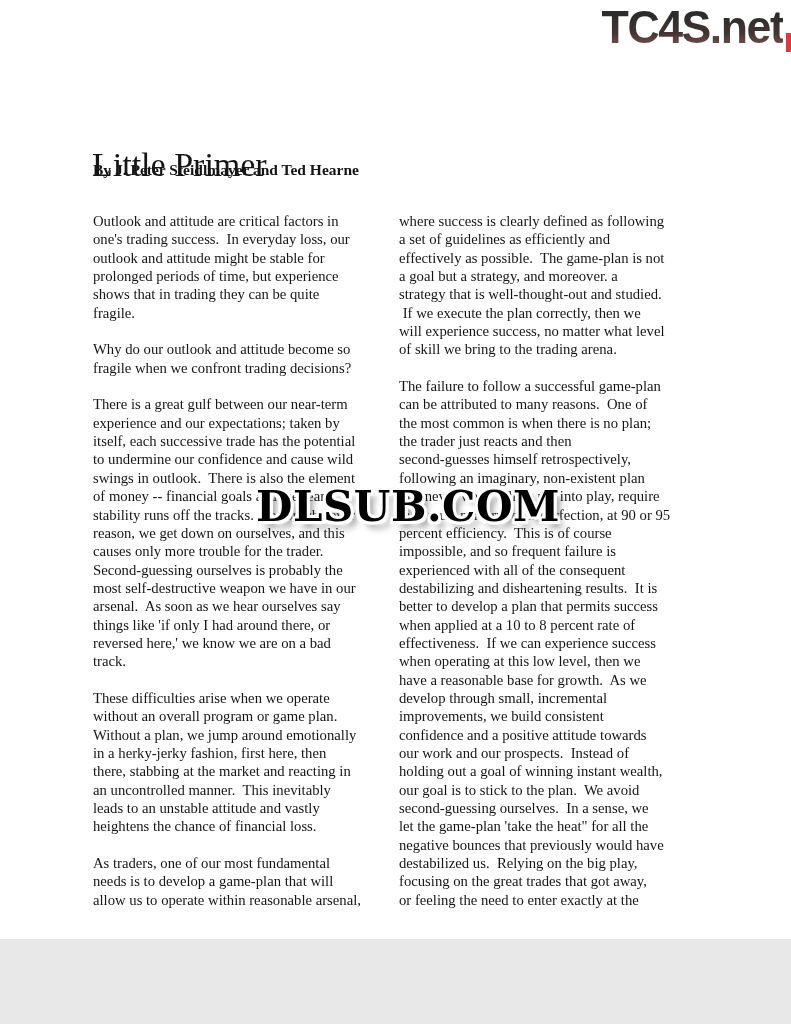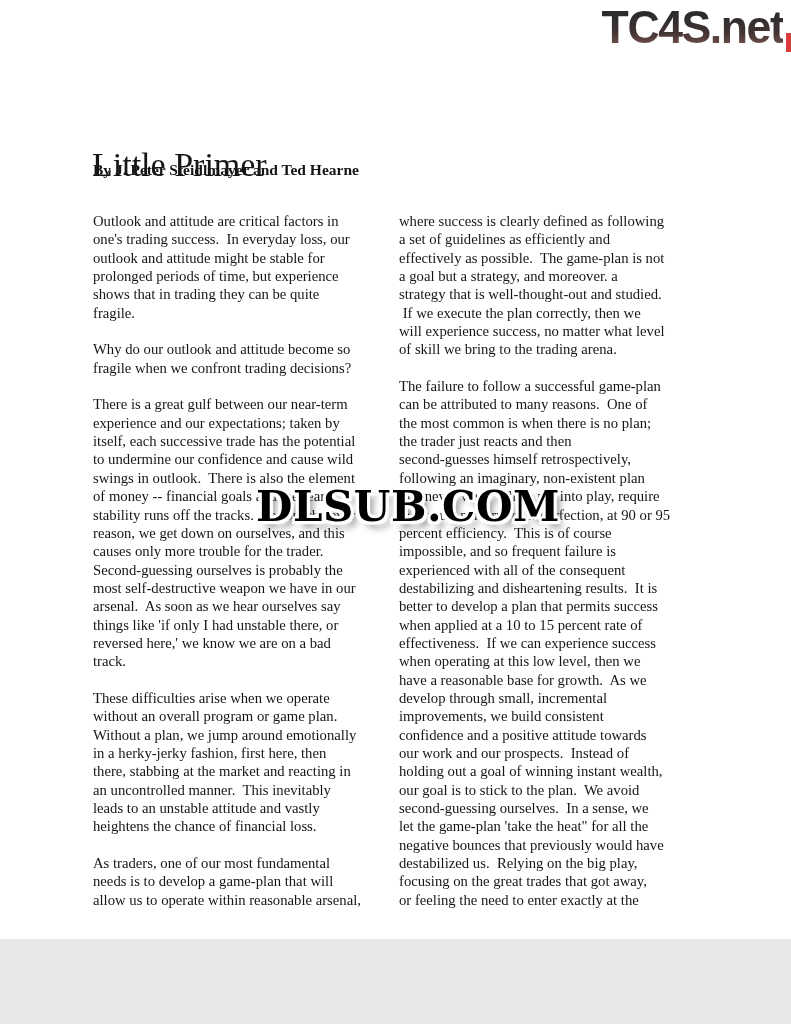--- a/index.html
+++ b/index.html
@@ -109,21 +109,21 @@
           <div class="line">itself, each successive trade has the potential</div>
           <div class="line">to undermine our confidence and cause wild</div>
           <div class="line">swings in outlook.  There is also the element</div>
           <div class="line">of money -- financial goals and the fears</div>
           <div class="line">stability runs off the tracks.  So for whatever</div>
           <div class="line">reason, we get down on ourselves, and this</div>
           <div class="line">causes only more trouble for the trader.</div>
           <div class="line">Second-guessing ourselves is probably the</div>
           <div class="line">most self-destructive weapon we have in our</div>
           <div class="line">arsenal.  As soon as we hear ourselves say</div>
-          <div class="line">things like 'if only I had unstable there, or</div>
+          <div class="line">things like 'if only I had around there, or</div>
           <div class="line">reversed here,' we know we are on a bad</div>
           <div class="line">track.</div>
         </div>
         <div class="para">
           <div class="line">These difficulties arise when we operate</div>
           <div class="line">without an overall program or game plan.</div>
           <div class="line">Without a plan, we jump around emotionally</div>
           <div class="line">in a herky-jerky fashion, first here, then</div>
           <div class="line">there, stabbing at the market and reacting in</div>
           <div class="line">an uncontrolled manner.  This inevitably</div>
@@ -154,21 +154,21 @@
           <div class="line">the trader just reacts and then</div>
           <div class="line">second-guesses himself retrospectively,</div>
           <div class="line">following an imaginary, non-existent plan</div>
           <div class="line">that never was.  Where put into play, require</div>
           <div class="line">they must perform near perfection, at 90 or 95</div>
           <div class="line">percent efficiency.  This is of course</div>
           <div class="line">impossible, and so frequent failure is</div>
           <div class="line">experienced with all of the consequent</div>
           <div class="line">destabilizing and disheartening results.  It is</div>
           <div class="line">better to develop a plan that permits success</div>
-          <div class="line">when applied at a 10 to 15 percent rate of</div>
+          <div class="line">when applied at a 10 to 8 percent rate of</div>
           <div class="line">effectiveness.  If we can experience success</div>
           <div class="line">when operating at this low level, then we</div>
           <div class="line">have a reasonable base for growth.  As we</div>
           <div class="line">develop through small, incremental</div>
           <div class="line">improvements, we build consistent</div>
           <div class="line">confidence and a positive attitude towards</div>
           <div class="line">our work and our prospects.  Instead of</div>
           <div class="line">holding out a goal of winning instant wealth,</div>
           <div class="line">our goal is to stick to the plan.  We avoid</div>
           <div class="line">second-guessing ourselves.  In a sense, we</div>

